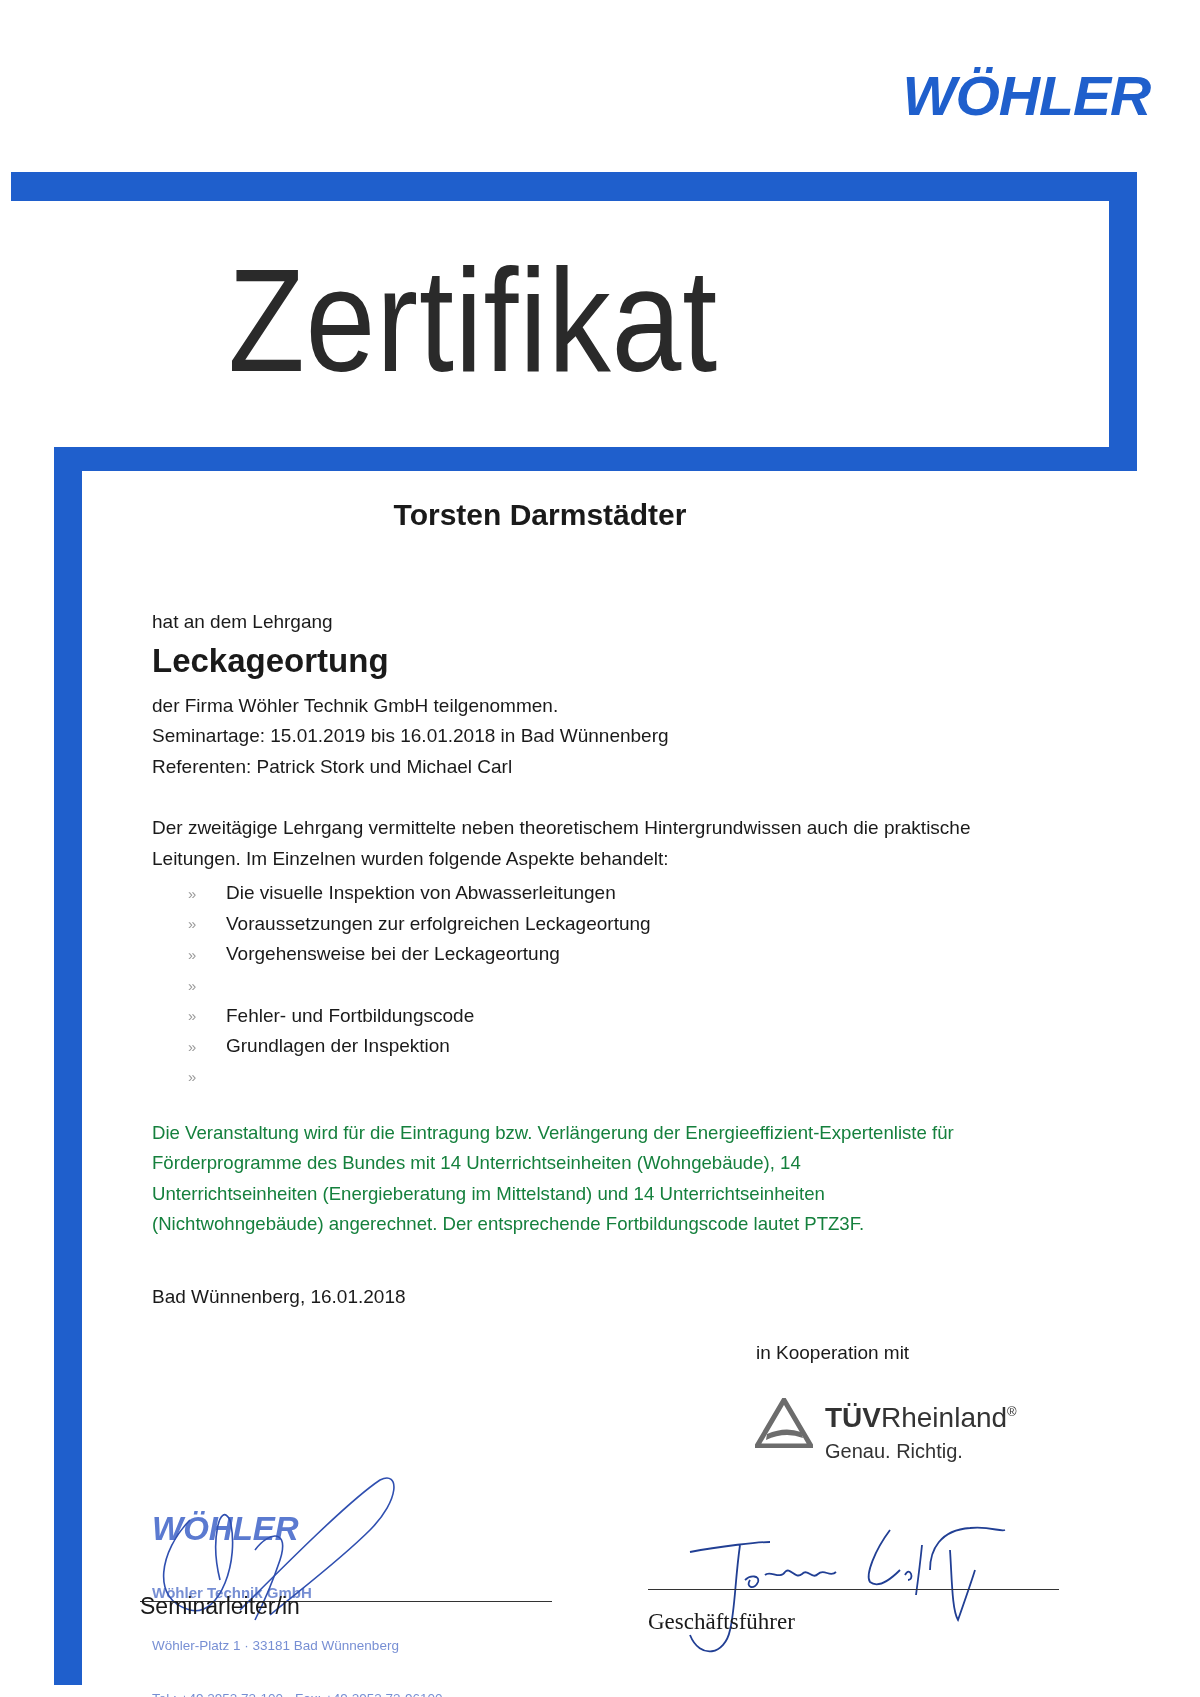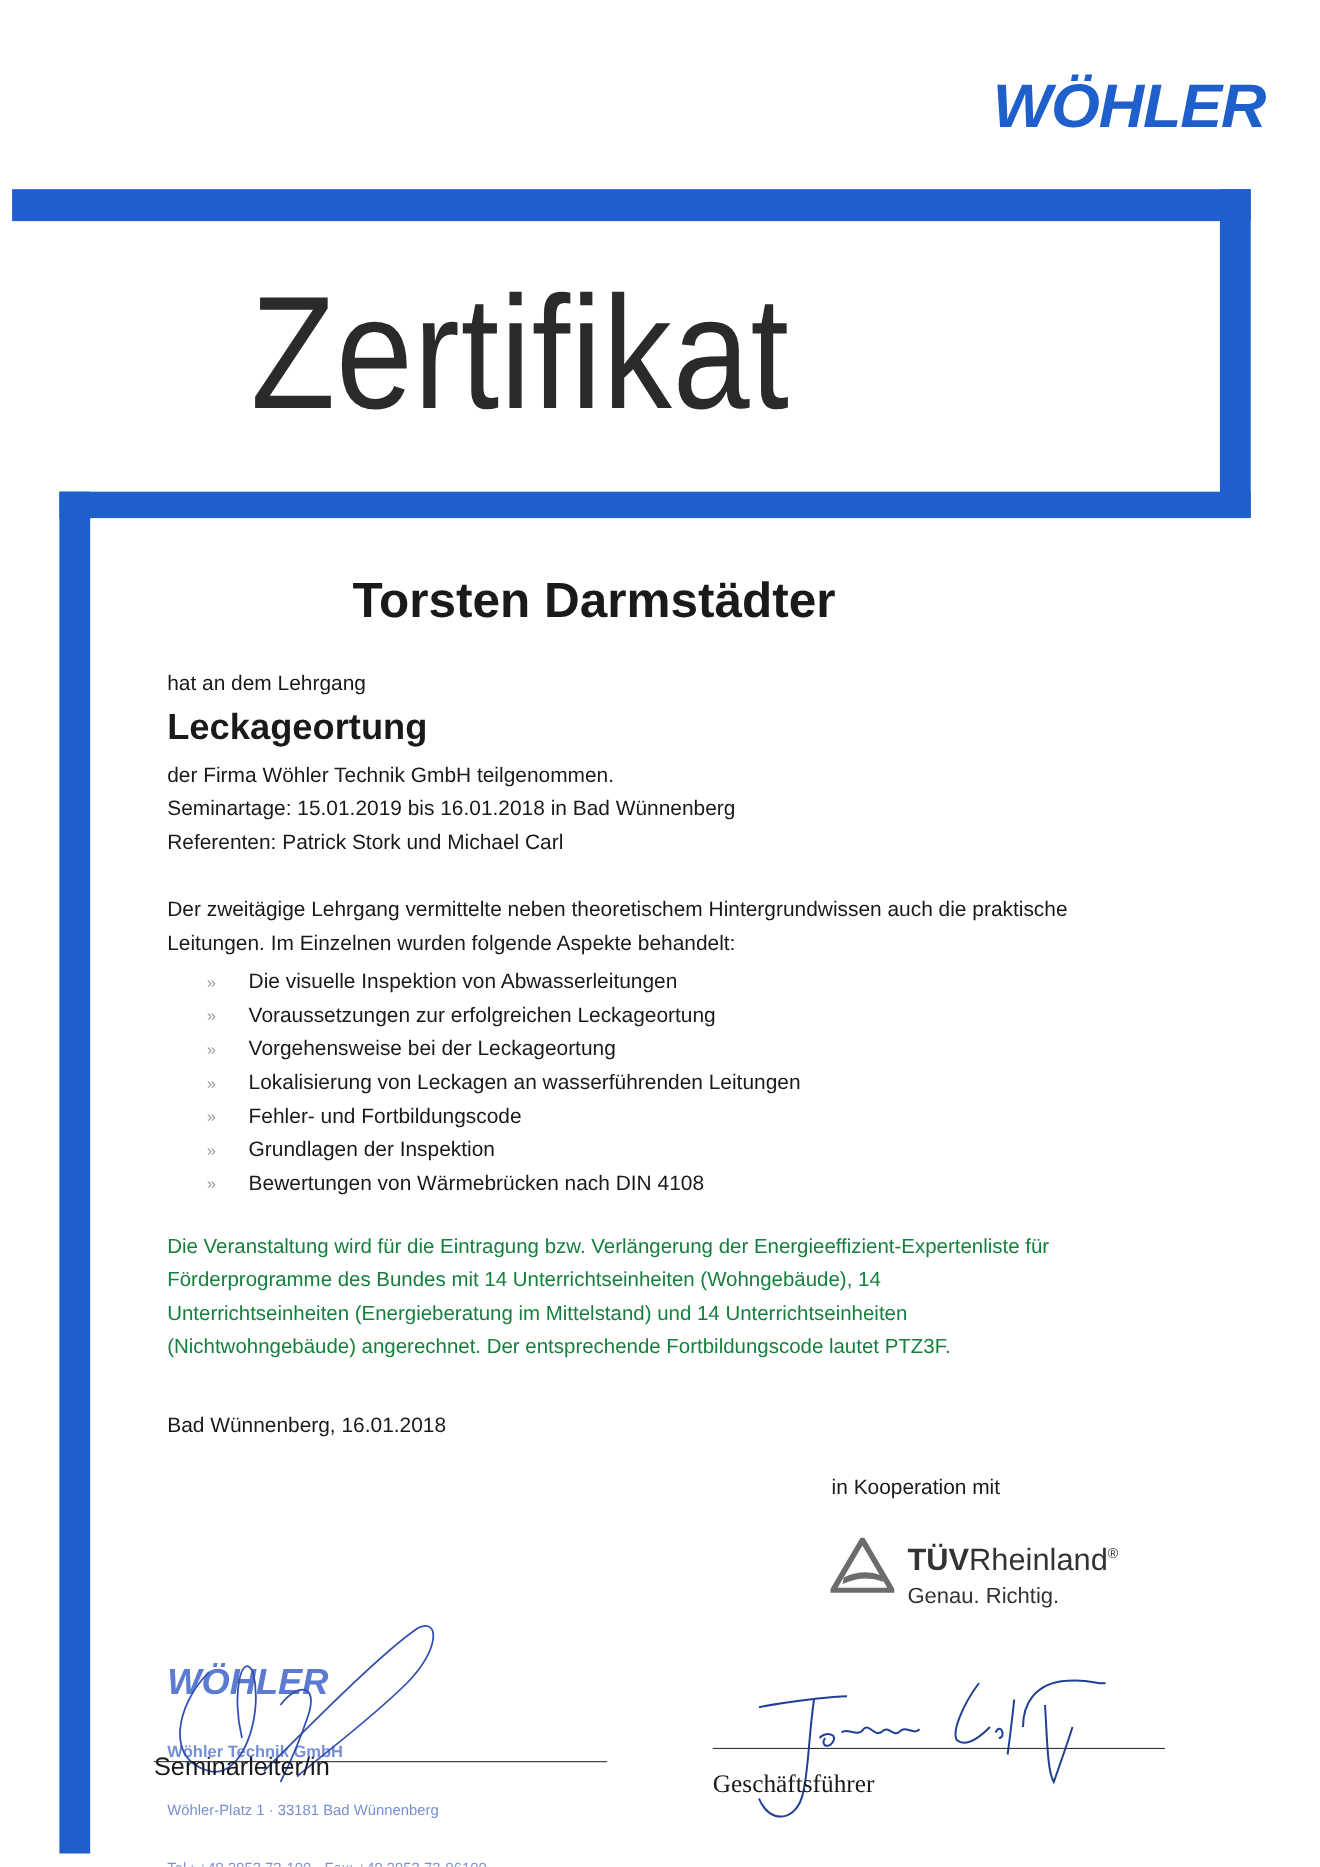--- a/index.html
+++ b/index.html
@@ -13,22 +13,22 @@
     position: absolute; left: 905px; top: 68px;
     font-family: "Liberation Sans", sans-serif; font-weight: bold; font-style: italic;
     font-size: 56px; letter-spacing: -1px; color: #1f5fcc; line-height: 1;
     transform: scaleX(1.02);
   }
   .title {
     position: absolute; left: 228px; top: 248px; font-size: 146px; line-height: 1;
     color: #2a2a2a; letter-spacing: 1px; transform: scaleX(0.86); transform-origin: left top;
   }
   .recipient {
-    position: absolute; left: 0; width: 1080px; text-align: center; top: 520px;
-    font-weight: bold; font-size: 45px; color: #1a1a1a;
+    position: absolute; left: 0; width: 1080px; text-align: center; top: 498px;
+    font-weight: bold; font-size: 30px; color: #1a1a1a;
   }
   .body-text {
     position: absolute; left: 152px; font-size: 19px; color: #1a1a1a; line-height: 1;
     white-space: nowrap;
   }
   .course-name {
     position: absolute; left: 152px; top: 642px; font-weight: bold; font-size: 33px; color: #1a1a1a;
   }
   .bullet-list { position: absolute; left: 188px; top: 878px; margin: 0; padding: 0; list-style: none; }
   .bullet-list li { height: 30.6px; display: flex; align-items: center; font-size: 19px; color: #1a1a1a; }
@@ -78,33 +78,31 @@
   <li>
       <span class="mark">»</span>
       <span>Voraussetzungen zur erfolgreichen Leckageortung</span>
     </li>
   <li>
       <span class="mark">»</span>
       <span>Vorgehensweise bei der Leckageortung</span>
     </li>
   <li>
       <span class="mark">»</span>
-      <span>Lokalisierung von Leckagen an wasserführenden Leitungen</span>
     </li>
   <li>
       <span class="mark">»</span>
       <span>Fehler- und Fortbildungscode</span>
     </li>
   <li>
       <span class="mark">»</span>
       <span>Grundlagen der Inspektion</span>
     </li>
   <li>
       <span class="mark">»</span>
-      <span>Bewertungen von Wärmebrücken nach DIN 4108</span>
     </li>
 </ul>
 
 <div class="para" style="top:1118px;">
   <div>Die Veranstaltung wird für die Eintragung bzw. Verlängerung der Energieeffizient-Expertenliste für</div>
   <div>Förderprogramme des Bundes mit 14 Unterrichtseinheiten (Wohngebäude), 14</div>
   <div>Unterrichtseinheiten (Energieberatung im Mittelstand) und 14 Unterrichtseinheiten</div>
   <div>(Nichtwohngebäude) angerechnet. Der entsprechende Fortbildungscode lautet PTZ3F.</div>
 </div>
 

